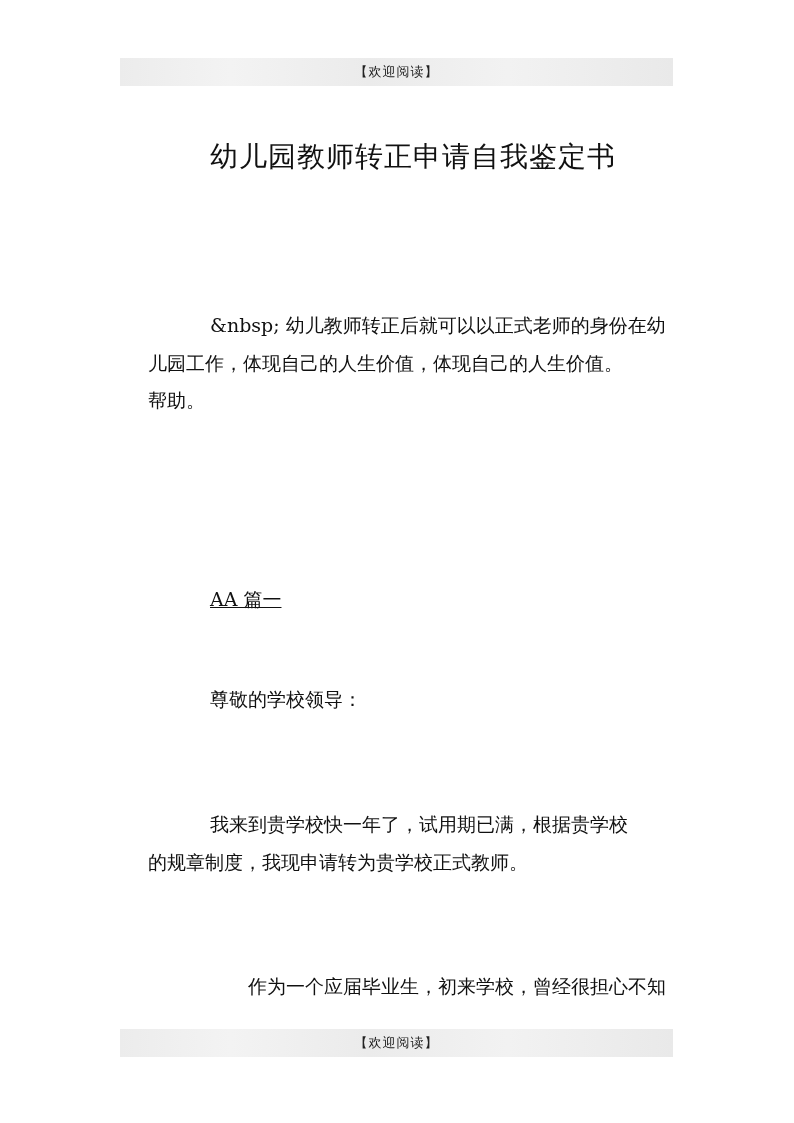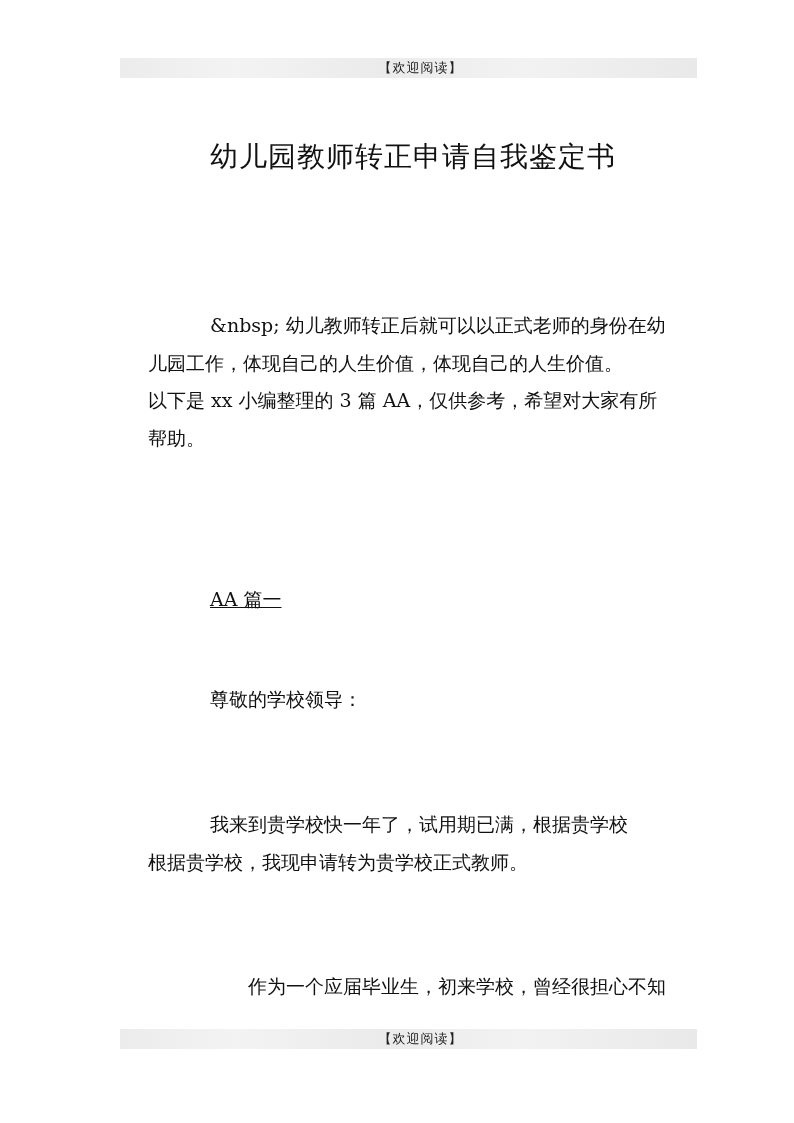--- a/index.html
+++ b/index.html
@@ -1,56 +1,55 @@
 <!DOCTYPE html>
 <html><head>
   <meta charset="utf-8">
   <style>
     html, body { margin:0; padding:0; background:#ffffff; }
     body { width:794px; height:1123px; position:relative; overflow:hidden;
            font-family:"DejaVu Serif","Liberation Serif",serif; color:#111; }
-    .banner { position:absolute; left:120px; width:553px; height:20px;
+    .banner { position:absolute; left:120px; width:553px; height:28px;
               background:linear-gradient(90deg,#ececec 0%,#f3f3f3 20%,#ebebeb 45%,#f2f2f2 70%,#e9e9e9 100%);
               display:flex; align-items:center; justify-content:center;
-              font-size:13px; color:#222; letter-spacing:1px;padding-left:24px; }
+              font-size:13px; color:#222; letter-spacing:1px; }
     .banner.top { top:58px; }
     .banner.bottom { top:1029px; }
     .title { position:absolute; top:138px; left:16px; width:794px; text-align:center;
              font-size:28px; letter-spacing:1px; color:#111; }
     .para { position:absolute; left:120px; width:556px; font-size:19px; line-height:37.5px;margin-left:28px; }
     .line { white-space:nowrap; }
     .indent { padding-left:62px; }
   </style>
 </head>
 <body>
 
 <div class="banner top">
   <span>【欢迎阅读】</span>
 </div>
 
 <div class="title">幼儿园教师转正申请自我鉴定书</div>
 
 <div class="para" style="top:307px;">
   <div class="line indent">&amp;nbsp; 幼儿教师转正后就可以以正式老师的身份在幼</div>
   <div class="line">儿园工作，体现自己的人生价值，体现自己的人生价值。</div>
-  <div class="line">以下是 xx 小编整理的 3 篇 AA，仅供参考，希望对大家有所</div>
   <div class="line">帮助。</div>
 </div>
 
 <div class="para" style="top:581px;text-decoration:underline;">
   <div class="line indent">AA 篇一</div>
 </div>
 
 <div class="para" style="top:681px;">
   <div class="line indent">尊敬的学校领导：</div>
 </div>
 
 <div class="para" style="top:806px;">
   <div class="line indent">我来到贵学校快一年了，试用期已满，根据贵学校</div>
-  <div class="line">根据贵学校，我现申请转为贵学校正式教师。</div>
+  <div class="line">的规章制度，我现申请转为贵学校正式教师。</div>
 </div>
 
 <div class="para" style="top:968px;text-align:center;">
   <div class="line indent">作为一个应届毕业生，初来学校，曾经很担心不知</div>
 </div>
 
 <div class="banner bottom">
   <span>【欢迎阅读】</span>
 </div>
 

